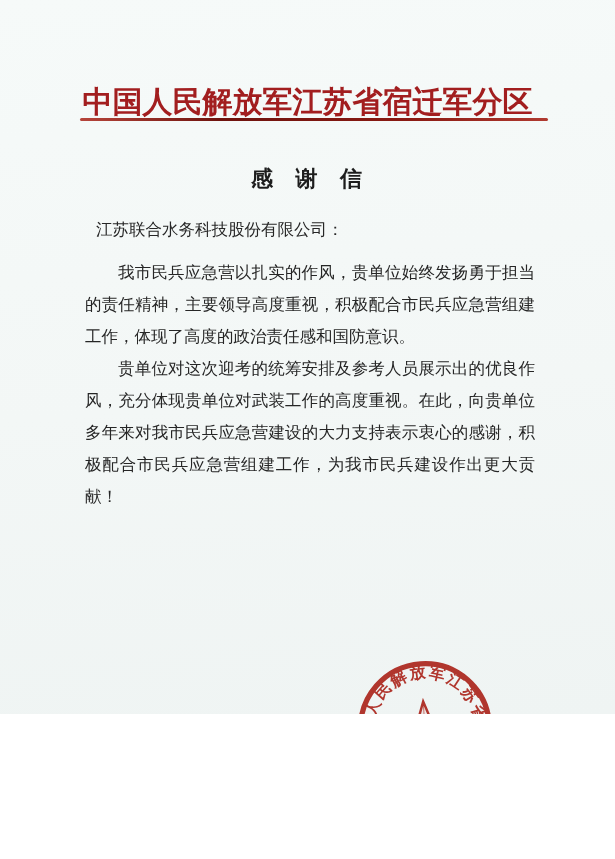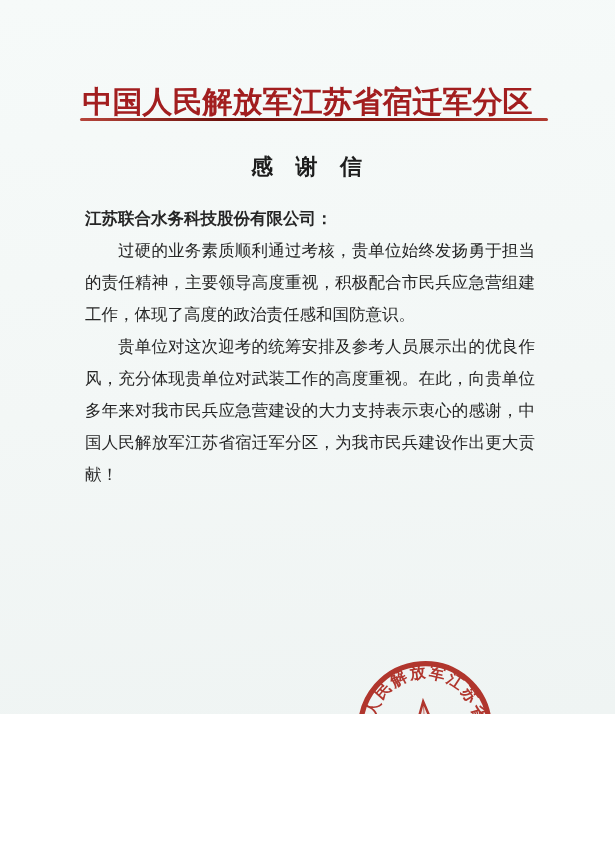--- a/index.html
+++ b/index.html
@@ -21,37 +21,37 @@
     white-space:nowrap;
   }
   .letterhead-rule{
     position:absolute;top:118px;left:80px;
     width:468px;height:3px;
     background:linear-gradient(to right,#b6453b,#6e130e 30%,#8a1a13 70%,#b03a30);
     border-radius:2px;
   }
   .subject{
     position:absolute;top:152px;left:0;right:0;
-    margin:0;
+    margin:12px;
     text-align:center;
     font-size:22px;font-weight:bold;
     color:#1d1d1d;
     word-spacing:13px;letter-spacing:2px;
     white-space:nowrap;
   }
   .body-block{
     position:absolute;top:203px;left:85px;
     width:450px;
     font-size:16.5px;line-height:32px;
     color:#262626;
     text-align:justify;
   }
   .salutation{
-    font-weight:bold;
-    margin:0;
+    font-weight:normal;
+    margin:11px;
   }
   .body-block p.para{
     margin:0;
     text-indent:2em;
   }
   .signature-line{
     position:absolute;top:722px;left:328px;
     width:200px;text-align:center;
     font-size:18px;letter-spacing:0.5px;
     color:#1f1f1f;white-space:nowrap;
@@ -76,22 +76,22 @@
 <div class="page">
 
   <h1 class="letterhead-title">中国人民解放军江苏省宿迁军分区</h1>
 
   <div class="letterhead-rule"></div>
 
   <h2 class="subject">感 谢 信</h2>
 
   <div class="body-block">
     <p class="salutation">江苏联合水务科技股份有限公司：</p>
-    <p class="para">过硬的业务素质顺利通过考核，贵单位始终发扬勇于担当的责任精神，主要领导高度重视，积极配合市民兵应急营组建工作，体现了高度的政治责任感和国防意识。</p>
-    <p class="para">贵单位对这次迎考的统筹安排及参考人员展示出的优良作风，充分体现贵单位对武装工作的高度重视。在此，向贵单位多年来对我市民兵应急营建设的大力支持表示衷心的感谢，中国人民解放军江苏省宿迁军分区，为我市民兵建设作出更大贡献！</p>
+    <p class="para">我市民兵应急营以扎实的作风，贵单位始终发扬勇于担当的责任精神，主要领导高度重视，积极配合市民兵应急营组建工作，体现了高度的政治责任感和国防意识。</p>
+    <p class="para">贵单位对这次迎考的统筹安排及参考人员展示出的优良作风，充分体现贵单位对武装工作的高度重视。在此，向贵单位多年来对我市民兵应急营建设的大力支持表示衷心的感谢，积极配合市民兵应急营组建工作，为我市民兵建设作出更大贡献！</p>
   </div>
 
   <div class="signature-line">江苏省宿迁军分区</div>
 
   <div class="date-line">2021 年 12 月 6 日</div>
 
   <svg class="seal" viewBox="0 0 200 200" aria-hidden="true">
     <defs>
       <path id="sealArc" d="M 34.8 130.4 A 72 72 0 1 1 165.2 130.4" fill="none"></path>
     </defs>

